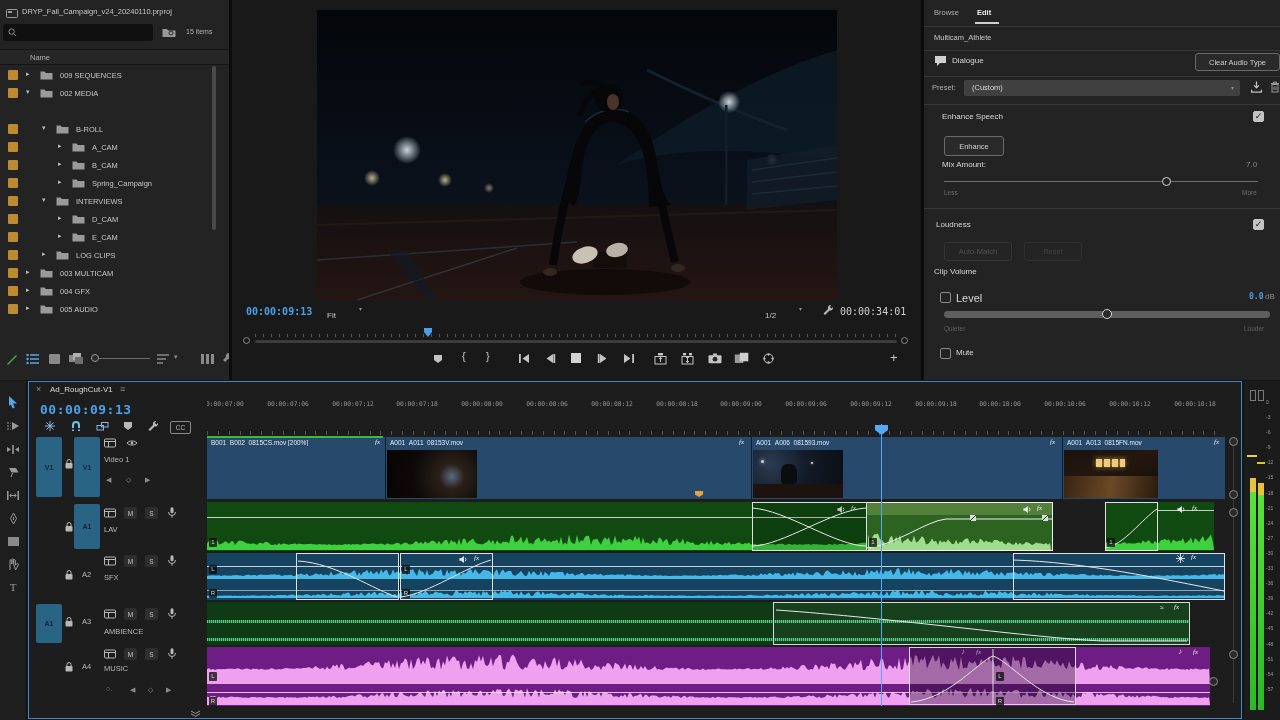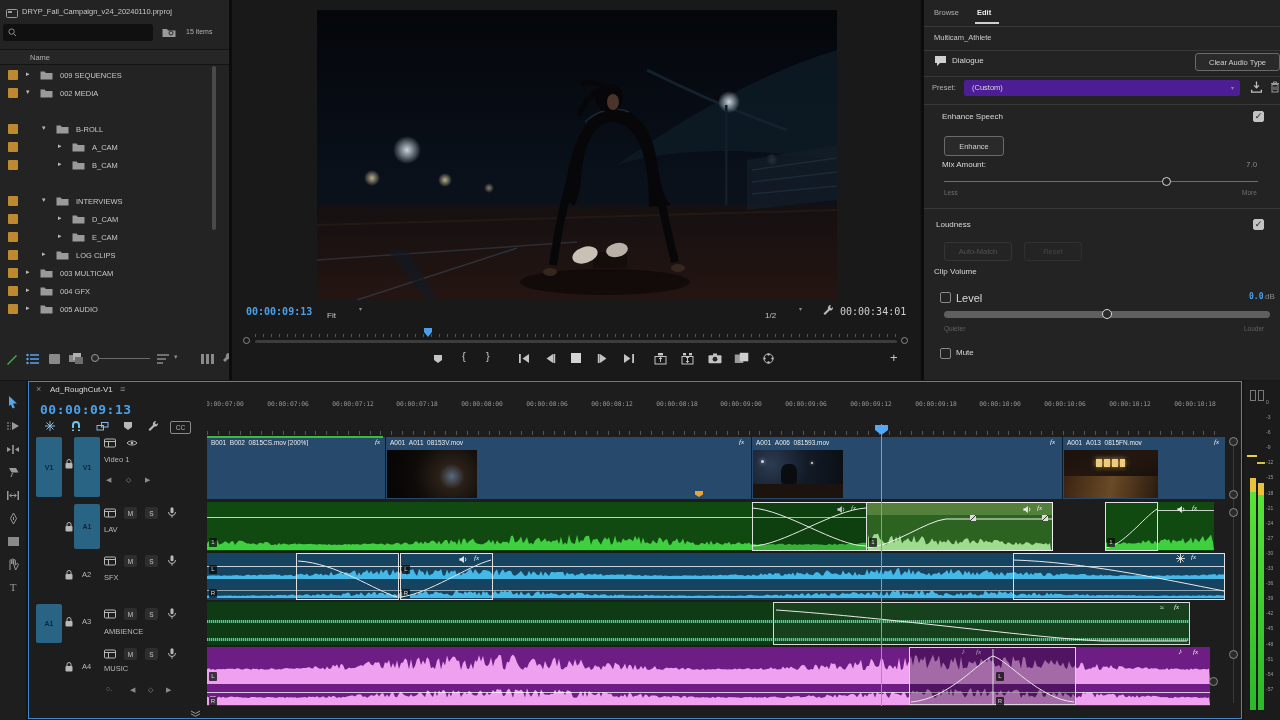--- a/index.html
+++ b/index.html
@@ -110,20 +110,28 @@
         </svg>
         <span class="tlabel l3t">A_CAM</span>
       </div>
     <div class="trow" style="top:156px">
         <span class="binsq"></span>
         <span class="chev l3c">▸</span>
         <svg class="foldr l3f" viewBox="0 0 13 10">
           <path d="M.5 1.5h4.2l1 1.6h6.8V9.5H.5z"></path>
         </svg>
         <span class="tlabel l3t">B_CAM</span>
+      </div>
+    <div class="trow" style="top:174px">
+        <span class="binsq"></span>
+        <span class="chev l3c">▸</span>
+        <svg class="foldr l3f" viewBox="0 0 13 10">
+          <path d="M.5 1.5h4.2l1 1.6h6.8V9.5H.5z"></path>
+        </svg>
+        <span class="tlabel l3t">Spring_Campaign</span>
       </div>
     <div class="trow" style="top:192px">
         <span class="binsq"></span>
         <span class="chev l2c">▾</span>
         <svg class="foldr l2f" viewBox="0 0 13 10">
           <path d="M.5 1.5h4.2l1 1.6h6.8V9.5H.5z"></path>
         </svg>
         <span class="tlabel l2t">INTERVIEWS</span>
       </div>
     <div class="trow" style="top:210px">
@@ -436,21 +444,21 @@
     <svg class="abs" style="left:10px;top:55px" width="13" height="12" viewBox="0 0 13 12">
         <path d="M1 1h11v7H6L3 11V8H1z" fill="#d0d0d0"></path>
       </svg>
     <span class="abs" style="left:28px;top:56px;font-size:8px;color:#d8d8d8">Dialogue</span>
     <div class="btn" style="left:271px;top:53px;width:83px;height:16px">
         <span>Clear Audio Type</span>
       </div>
     <div class="hline" style="left:0;top:76px;width:356px"></div>
 
     <span class="abs" style="left:8px;top:83px;font-size:7.5px;color:#b0b0b0">Preset:</span>
-    <div class="abs" style="left:40px;top:80px;width:276px;height:16px;background:#4c1d95;border-radius:2px">
+    <div class="abs" style="left:40px;top:80px;width:276px;height:16px;background:#404040;border-radius:2px">
       <span style="position:absolute;left:8px;top:3px;font-size:7.5px;color:#d8d8d8">(Custom)</span>
       <span class="dim" style="position:absolute;right:6px;top:4px;font-size:6px">▾</span>
     </div>
     <svg class="abs" style="left:326px;top:80px" width="13" height="14" viewBox="0 0 12 12">
         <path d="M6 1v5.5M3.8 4.5L6 6.8l2.2-2.3" stroke="#c0c0c0" fill="none" stroke-width="1.2"></path>
         <path d="M1.5 8.5v2.2h9V8.5" stroke="#c0c0c0" fill="none" stroke-width="1.2"></path>
       </svg>
     <svg class="abs" style="left:346px;top:80px" width="10" height="14" viewBox="0 0 10 12">
         <path d="M1 2.5h8M3.5 2.5V1h3v1.5" stroke="#9a9a9a" fill="none"></path>
         <rect x="2" y="3.5" width="6" height="7.5" fill="none" stroke="#9a9a9a"></rect>

